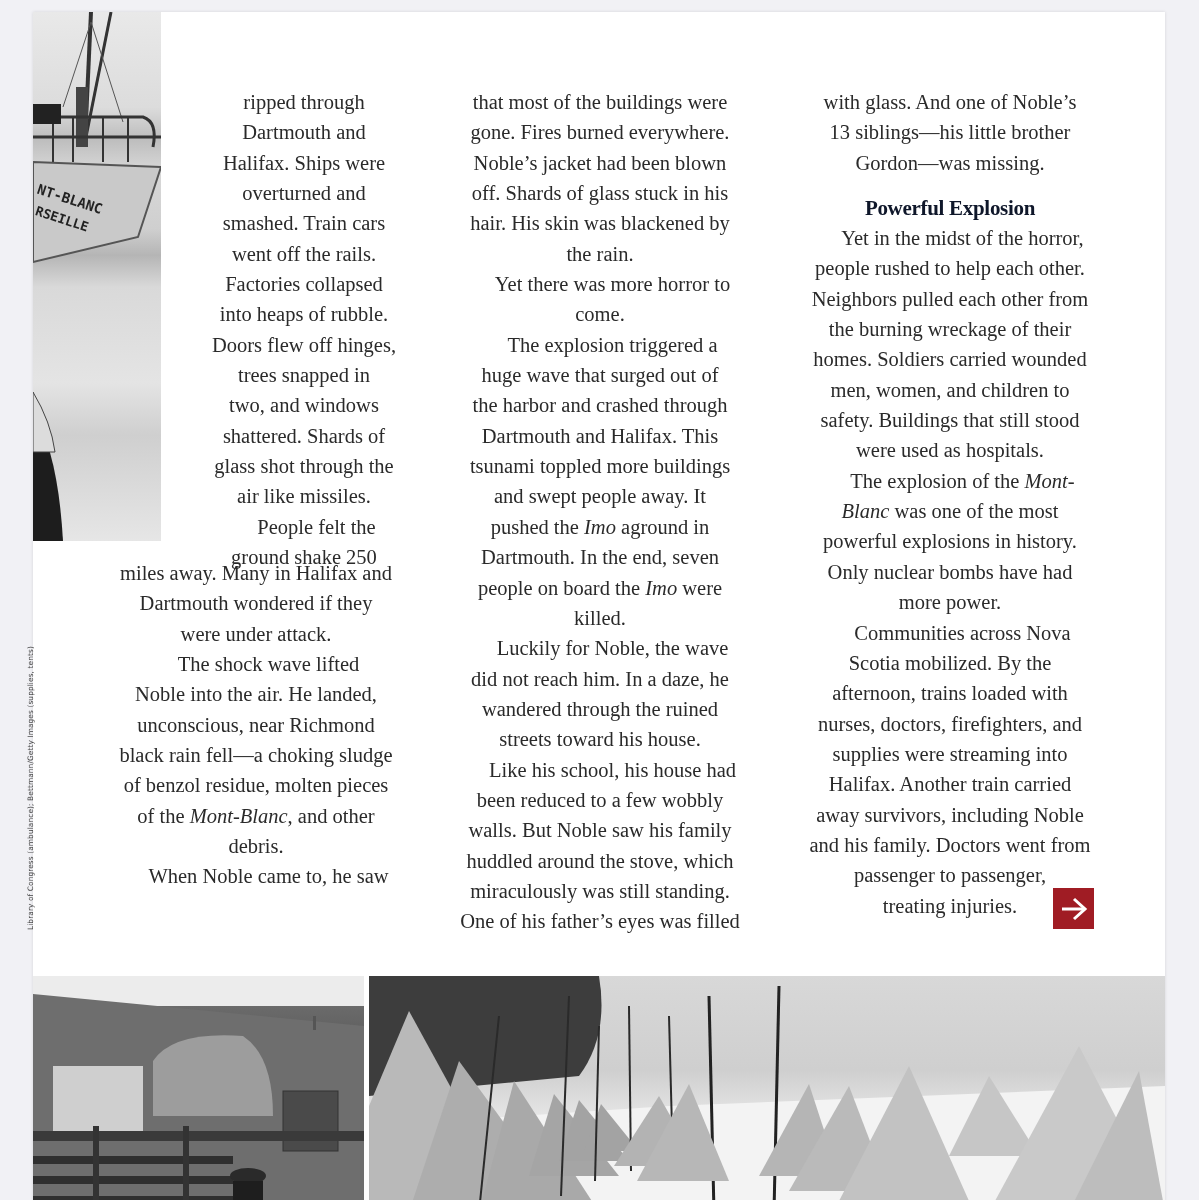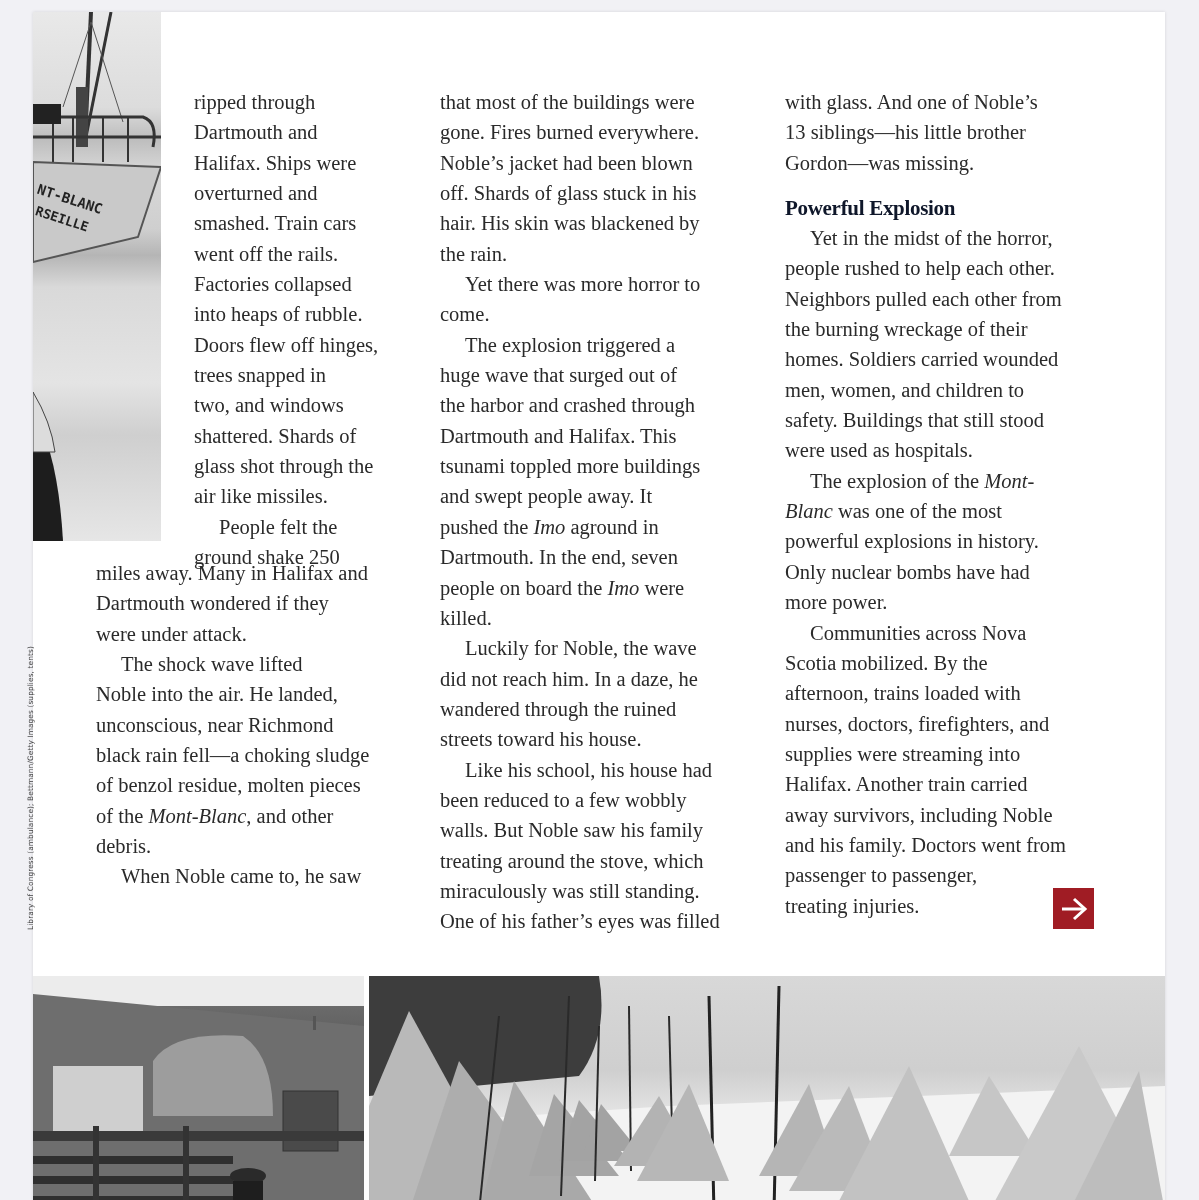--- a/index.html
+++ b/index.html
@@ -24,21 +24,21 @@
   .credit {
     position:absolute; left:26px; top:930px;
     transform-origin:0 0; transform:rotate(-90deg);
     font-family:"DejaVu Sans", "Liberation Sans", sans-serif;
     font-size:7.4px; color:#444; white-space:nowrap; letter-spacing:0.1px;
   }
   .body-text {
     font-family:"Liberation Serif", "DejaVu Serif", serif;
     font-size:20.5px; line-height:30.35px; color:#2a2a2a;
   }
-  .col { position:absolute; }
+  .col { position:absolute;text-align:center; }
   .col p { margin:0; }
   .indent { text-indent:25px; }
   .col1a { left:161px; top:75px; width:220px; }
   .col1b { left:63px; top:546px; width:320px; }
   .col2 { left:407px; top:75px; width:320px; }
   .col3 { left:752px; top:75px; width:330px; }
   .heading {
     font-family:Liberation Serif, serif;
     font-weight:bold; color:#0f172a; font-size:21px; line-height:30px;
     margin:15px 0 0 0; letter-spacing:-0.3px;
@@ -159,21 +159,21 @@
     <p>
       <span class="line indent">Luckily for Noble, the wave</span>
       <span class="line">did not reach him. In a daze, he</span>
       <span class="line">wandered through the ruined</span>
       <span class="line">streets toward his house.</span>
     </p>
     <p>
       <span class="line indent">Like his school, his house had</span>
       <span class="line">been reduced to a few wobbly</span>
       <span class="line">walls. But Noble saw his family</span>
-      <span class="line">treating around the stove, which</span>
+      <span class="line">huddled around the stove, which</span>
       <span class="line">miraculously was still standing.</span>
       <span class="line">One of his father’s eyes was filled</span>
     </p>
   </div>
 
   <div class="col col3 body-text">
     <p>
       <span class="line">with glass. And one of Noble’s</span>
       <span class="line">13 siblings—his little brother</span>
       <span class="line">Gordon—was missing.</span>

